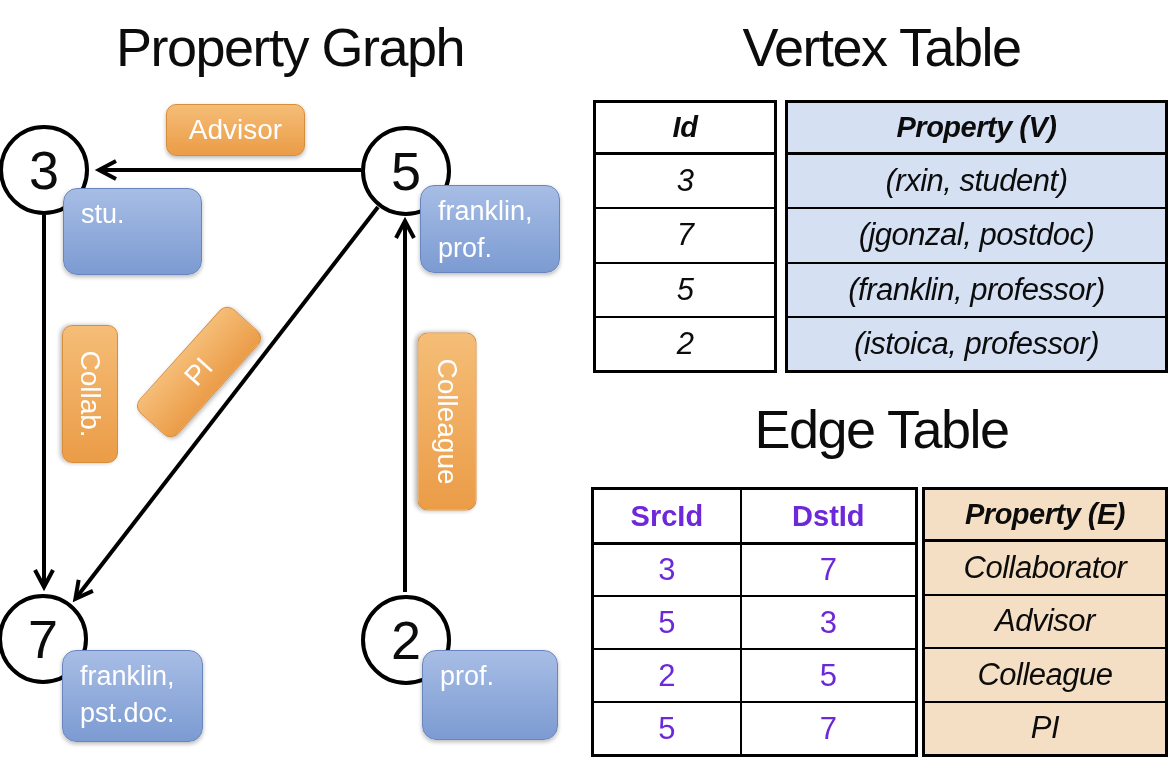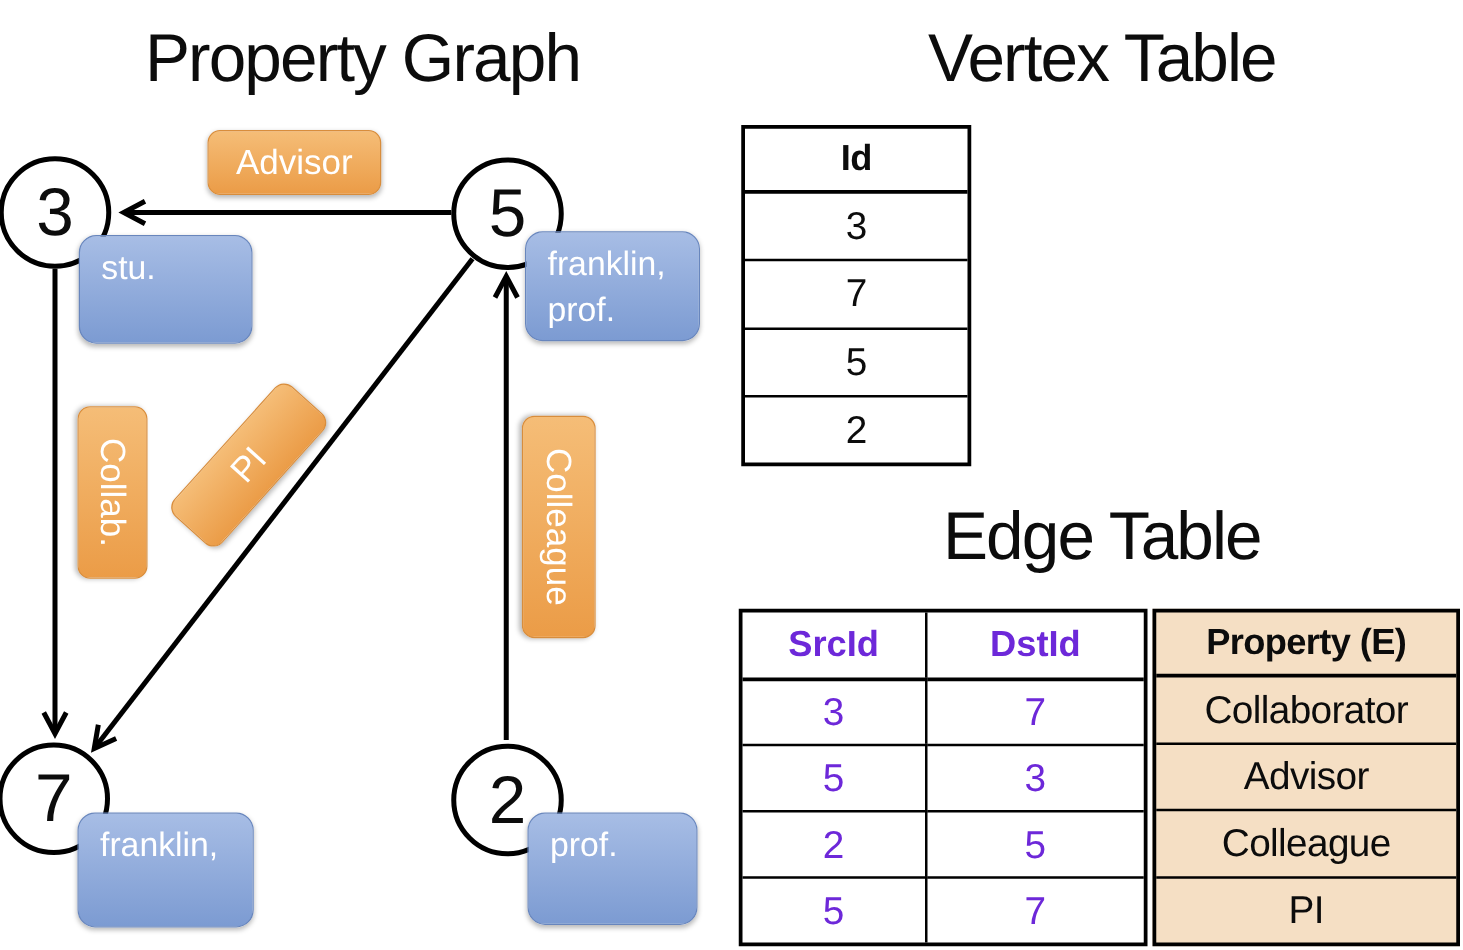--- a/index.html
+++ b/index.html
@@ -90,20 +90,21 @@
   #elabel-pi        { left: 129px; top: 346px; width: 140px; height: 52px;
                       transform: rotate(-48deg); }
 
   
   .mini-table {
     position: absolute;
     border: 3px solid #000;
     background: #fff;
     display: flex;
     flex-direction: column;
+    font-style: italic;
   }
   .tcell {
     display: flex; align-items: center; justify-content: center;
     font-size: 31px;
     color: #0c0c0c;
     letter-spacing: -0.5px;
   }
   .thead {
     height: 52px; flex: 0 0 52px;
     font-size: 29px;
@@ -174,20 +175,21 @@
 
   <div class="vprop-box" id="vprop-rxin">
     <div>stu.</div>
   </div>
   <div class="vprop-box" id="vprop-franklin">
     <div>franklin,</div>
     <div>prof.</div>
   </div>
   <div class="vprop-box" id="vprop-jgonzal">
     <div>franklin,</div>
+    <div>pst.doc.</div>
   </div>
   <div class="vprop-box" id="vprop-istoica">
     <div>prof.</div>
   </div>
 
   <div class="elabel-box" id="elabel-advisor">
     <span>Advisor</span>
   </div>
   <div class="elabel-box" id="elabel-collab">
     <span>Collab.</span>
@@ -200,20 +202,27 @@
   </div>
 
   <div class="mini-table" id="vt-id-col">
     <div class="tcell thead">Id</div>
     <div class="tcell trow">3</div>
     <div class="tcell trow">7</div>
     <div class="tcell trow">5</div>
     <div class="tcell trow">2</div>
   </div>
 
+  <div class="mini-table" id="vt-prop-col">
+    <div class="tcell thead">Property (V)</div>
+    <div class="tcell trow">(rxin, student)</div>
+    <div class="tcell trow">(jgonzal, postdoc)</div>
+    <div class="tcell trow">(franklin, professor)</div>
+    <div class="tcell trow">(istoica, professor)</div>
+  </div>
 
   <div id="et-ids">
     <div class="gcell ghead">SrcId</div>
     <div class="gcell ghead">DstId</div>
     <div class="gcell">3</div>
     <div class="gcell">7</div>
     <div class="gcell">5</div>
     <div class="gcell">3</div>
     <div class="gcell">2</div>
     <div class="gcell">5</div>

